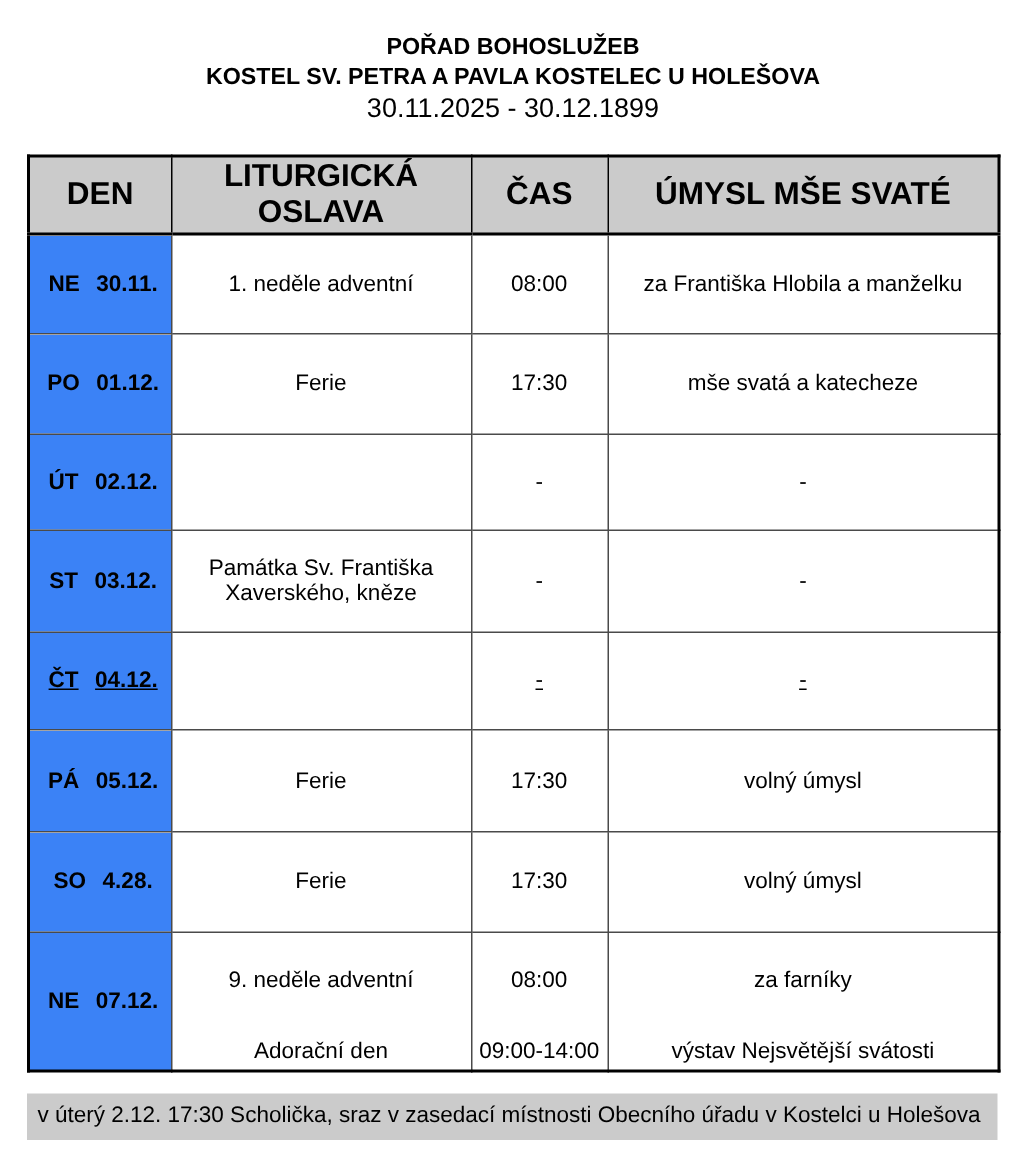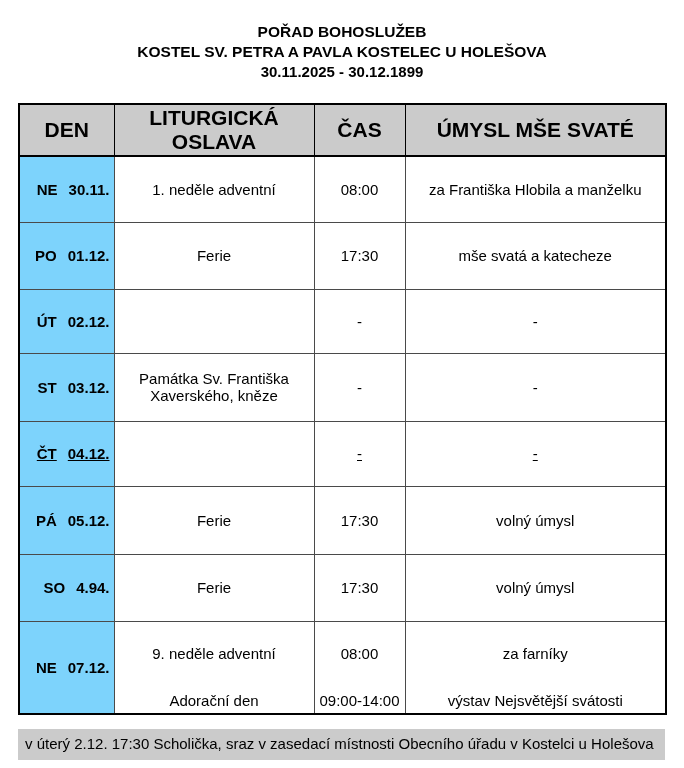--- a/index.html
+++ b/index.html
@@ -7,21 +7,21 @@
     margin: 0; padding: 0;
     width: 684px; height: 768px;
     background: #ffffff;
     color: #000000;
     font-family: "Liberation Sans", sans-serif;
   }
   .header-block { text-align: center; padding-top: 22px; }
   .page-title, .page-subtitle {
     font-size: 15.5px; font-weight: 700; line-height: 20px;
   }
-  .date-range { font-size: 15px; font-weight: 700; line-height: 20px; }
+  .date-range { font-size: 18px; font-weight: 400; line-height: 20px; }
 
   table.schedule {
     border-collapse: collapse;
     table-layout: fixed;
     width: 647px;
     margin: 21px 0 0 18px;
     border: 2px solid #000;
   }
   .schedule col.c-day  { width: 95px; }
   .schedule col.c-cel  { width: 200px; }
@@ -42,23 +42,23 @@
     text-align: center;
     vertical-align: middle;
     padding: 2px 4px;
     overflow: hidden;
   }
   tr.r1 { height: 66px; } tr.r2 { height: 67px; } tr.r3 { height: 64px; padding-left: 19px; }
   tr.r4 { height: 68px; } tr.r5 { height: 65px; text-decoration: underline; } tr.r6 { height: 68px; }
   tr.r7 { height: 67px; } tr.r8 { height: 93px; }
 
   td.day {
-    background: #7dd3fc;
+    background: #3b82f6;
     font-weight: 700;
-    text-align: right;
+    text-align: center;
     padding-left: 8px;
     white-space: nowrap;
   }
   td.day .date { margin-left: 11px; }
 
   td.two { padding: 0 4px; }
   td.two .top { height: 61px; display: flex; align-items: center; justify-content: center; }
   td.two .bot { height: 28px; display: flex; align-items: flex-end; justify-content: center; padding-bottom: 3px; }
 
   .footer-note {
@@ -125,21 +125,21 @@
       <td>-</td>
       <td>-</td>
     </tr>
     <tr class="r6">
       <td class="day"><span>PÁ</span><span class="date">05.12.</span></td>
       <td>Ferie</td>
       <td>17:30</td>
       <td>volný úmysl</td>
     </tr>
     <tr class="r7">
-      <td class="day"><span>SO</span><span class="date">4.94.</span></td>
+      <td class="day"><span>SO</span><span class="date">4.28.</span></td>
       <td>Ferie</td>
       <td>17:30</td>
       <td>volný úmysl</td>
     </tr>
     <tr class="r8">
       <td class="day"><span>NE</span><span class="date">07.12.</span></td>
       <td class="two">
         <div class="top">9. neděle adventní</div>
         <div class="bot">Adorační den</div>
       </td>

